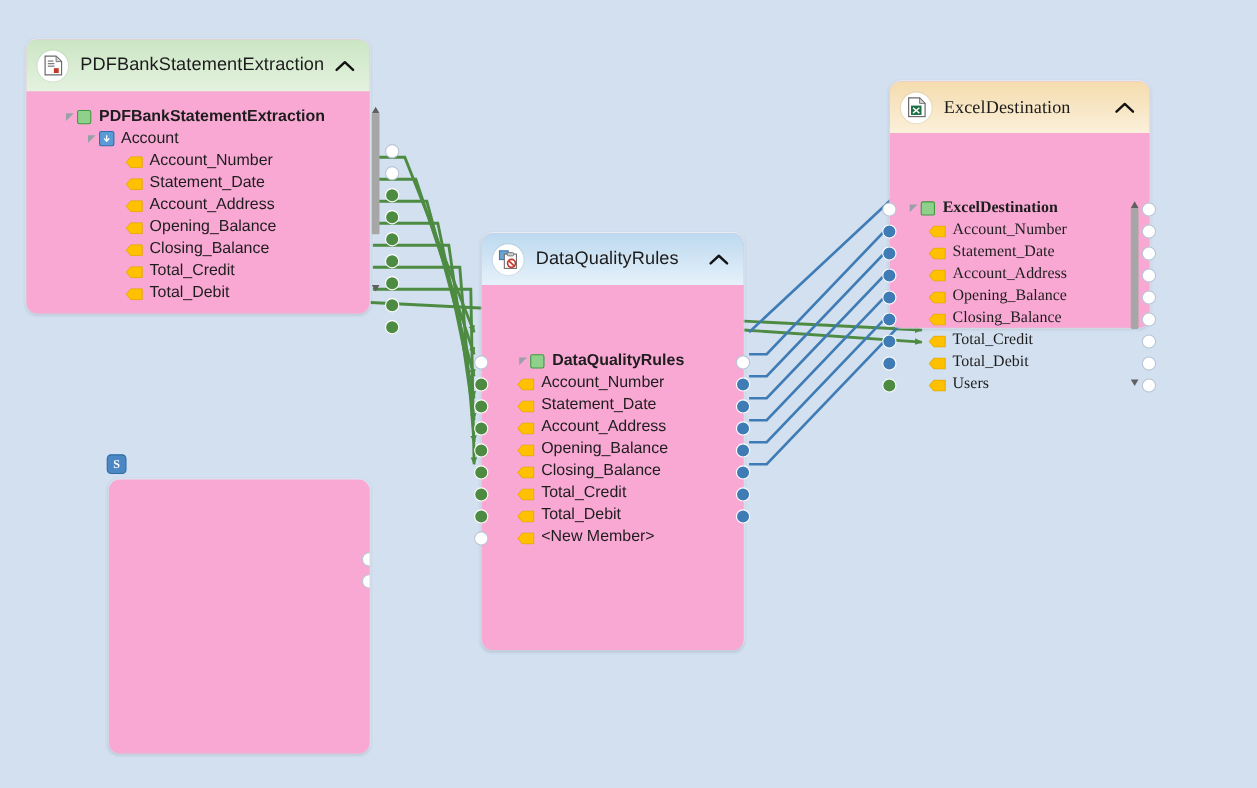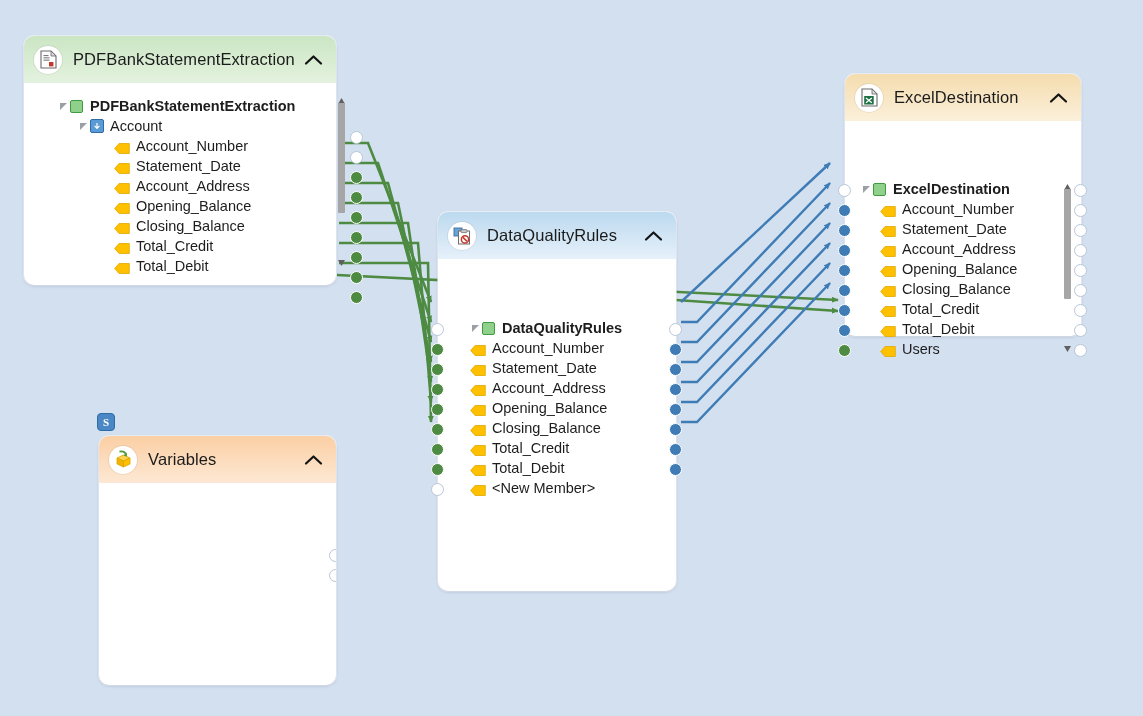--- a/index.html
+++ b/index.html
@@ -17,21 +17,21 @@
   #wires {
     position: absolute; left: 0; top: 0;
     width: 1143px; height: 716px;
     pointer-events: none;
     z-index: 5;
   }
 
   
   .panel {
     position: absolute;
-    background: #ffffff;
+    background: #f9a8d4;
     border-radius: 10px;
     box-shadow: 0 1px 3px rgba(40,60,90,.22), 0 0 0 1px rgba(255,255,255,.6);
     z-index: 10;
     overflow: visible;
   }
   .panel-head {
     height: 47px;
     border-radius: 10px 10px 0 0;
     display: flex;
     align-items: center;
@@ -405,21 +405,21 @@
       <div class="port blue" style="left:231px; top:84px;"></div>
       <div class="port blue" style="left:231px; top:104px;"></div>
       <div class="port blue" style="left:231px; top:124px;"></div>
       <div class="port blue" style="left:231px; top:144px;"></div>
       <div class="port blue" style="left:231px; top:164px;"></div>
       <div class="port blue" style="left:231px; top:184px;"></div>
       <div class="port blue" style="left:231px; top:204px;"></div>
     </div>
   </div>
 
-  <div class="panel" style="left:845px; top:74px; width:236px; height:262px;">
+  <div class="panel" style="left:809px; top:74px; width:236px; height:224px;font-family:Liberation Serif, serif;">
     <div class="panel-head head-tan">
       <span class="head-icon">
         <svg width="17" height="19" viewBox="0 0 17 19">
           <path d="M1,1 H11 L16,6 V18 H1 z" fill="#fdfdfd" stroke="#6b6b6b" stroke-width="1.1"></path>
           <path d="M11,1 L16,6 H11 z" fill="#d9d9d9" stroke="#6b6b6b" stroke-width=".8"></path>
           <rect x="3.2" y="8" width="9.5" height="8.5" fill="#1d7044"></rect>
           <path d="M5,10 L10.8,14.8 M10.8,10 L5,14.8" stroke="#fff" stroke-width="1.3"></path>
         </svg>
       </span>
       <span class="head-title">ExcelDestination</span>
@@ -523,37 +523,20 @@
       <div class="port hollow" style="left:229px; top:163px;"></div>
       <div class="port hollow" style="left:229px; top:183px;"></div>
       <div class="port hollow" style="left:229px; top:203px;"></div>
       <div class="port hollow" style="left:229px; top:223px;"></div>
     </div>
   </div>
 
   <div class="s-badge" style="left:97px; top:413px;">S</div>
 
   <div class="panel" style="left:99px; top:436px; width:237px; height:249px;">
-    <div class="panel-head head-orange">
-      <span class="head-icon">
-        <svg width="19" height="19" viewBox="0 0 19 19">
-          <path d="M3,8 L9.5,5 L16,8 L9.5,11 z" fill="#ffd24d" stroke="#d9a400" stroke-width=".8"></path>
-          <path d="M3,8 V14 L9.5,17 V11 z" fill="#f0b400" stroke="#d9a400" stroke-width=".8"></path>
-          <path d="M16,8 V14 L9.5,17 V11 z" fill="#ffc000" stroke="#d9a400" stroke-width=".8"></path>
-          <path d="M5.5,1.5 C9,1 11.5,2.5 12.3,5.2" fill="none" stroke="#4e9a3e" stroke-width="1.8"></path>
-          <path d="M9.6,5.6 L13.2,6.4 L12.4,2.6 z" fill="#4e9a3e"></path>
-        </svg>
-      </span>
-      <span class="head-title">Variables</span>
-      <span class="head-chevron">
-        <svg width="19" height="12" viewBox="0 0 19 12">
-          <path d="M2,9.5 L9.5,2.5 L17,9.5" fill="none" stroke="#141414" stroke-width="2.2" stroke-linecap="round" stroke-linejoin="round"></path>
-        </svg>
-      </span>
-    </div>
     <div class="panel-body" style="height:202px; overflow:hidden;">
 
       <div class="port hollow" style="left:230px; top:66px;"></div>
       <div class="port hollow" style="left:230px; top:86px;"></div>
     </div>
   </div>
 
 </div>
 
 </body></html>

